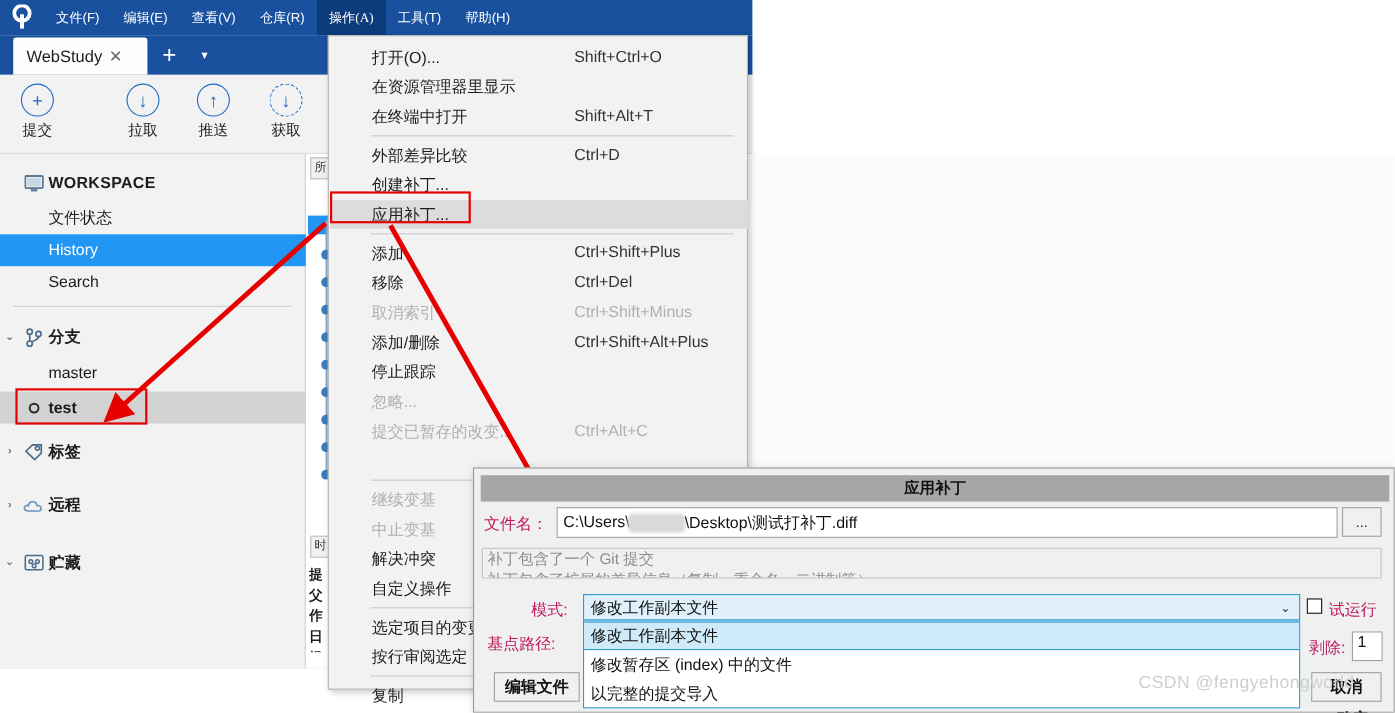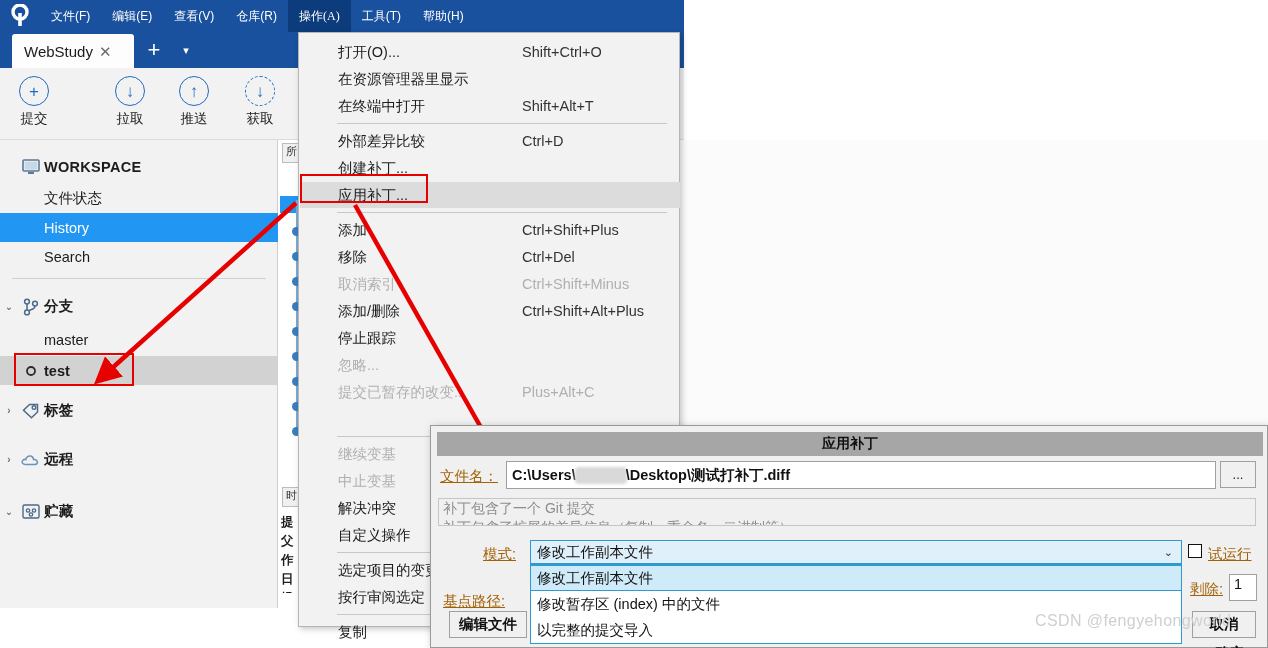--- a/index.html
+++ b/index.html
@@ -140,24 +140,24 @@
   
   .dialog {
     position:absolute; left:430px; top:425px; width:838px; height:223px;
     background:#f0f0f0; border:1px solid #9a9a9a; box-shadow:2px 2px 8px rgba(0,0,0,.25);
   }
   .dlg-title {
     position:absolute; left:6px; top:6px; width:826px; height:24px; background:#a6a6a6;
     display:flex; align-items:center; justify-content:center;
     color:#111; font-size:14px; font-weight:bold;
   }
-  .dlg-lbl { position:absolute; font-size:14.5px; color:#a16207; white-space:nowrap;text-decoration:underline; }
+  .dlg-lbl { position:absolute; font-size:14.5px; color:#be185d; white-space:nowrap; }
   .dlg-input {
     position:absolute; background:#ffffff; border:1px solid #a0a0a0;
-    font-size:14.5px; color:#111; display:flex; align-items:center; padding-left:5px;font-weight:bold;
+    font-size:14.5px; color:#111; display:flex; align-items:center; padding-left:5px;
   }
   .blur-block {
     display:inline-block; width:48px; height:13px; background:#d9d9d9;
     border-radius:2px; vertical-align:-1px; margin:0 1px;
     box-shadow: 0 0 3px 2px #d9d9d9;
   }
   .dlg-browse {
     position:absolute; left:1220px; top:461px; width:36px; height:27px;
     background:#f0f0f0; border:1px solid #a0a0a0; display:flex; align-items:center;
     justify-content:center; font-size:13px; color:#222; cursor:pointer;
@@ -426,21 +426,21 @@
     <div class="ctxitem" style="top:292px">
       <span class="lbl">停止跟踪</span>
       <span class="sc"></span>
     </div>
     <div class="ctxitem disabled" style="top:319px">
       <span class="lbl">忽略...</span>
       <span class="sc"></span>
     </div>
     <div class="ctxitem disabled" style="top:346px">
       <span class="lbl">提交已暂存的改变...</span>
-      <span class="sc">Plus+Alt+C</span>
+      <span class="sc">Ctrl+Alt+C</span>
     </div>
     <div class="ctxsep" style="top:403px"></div>
 
     <div class="ctxitem disabled" style="top:408px">
       <span class="lbl">继续变基</span>
       <span class="sc"></span>
     </div>
     <div class="ctxitem disabled" style="top:435px">
       <span class="lbl">中止变基</span>
       <span class="sc"></span>
@@ -512,21 +512,21 @@
 
   <div class="droplist">
     <div class="dropitem sel">修改工作副本文件</div>
     <div class="dropitem">修改暂存区 (index) 中的文件</div>
     <div class="dropitem">以完整的提交导入</div>
   </div>
 
   <div class="chk-box"></div>
   <div class="dlg-lbl" style="left:1208px; top:545px;">试运行</div>
 
-  <div class="dlg-lbl" style="left:443px; top:576px;margin-top:16px;">基点路径:</div>
+  <div class="dlg-lbl" style="left:443px; top:576px;">基点路径:</div>
 
   <div class="dlg-lbl" style="left:1190px; top:580px;">剥除:</div>
   <div class="spin">1</div>
 
   <div class="dlg-btn" style="left:449px; top:611px; width:78px; height:27px;">编辑文件</div>
   <div class="dlg-btn" style="left:1192px;top:611px; width:64px; height:27px;">取消</div>
   <div class="dlg-btn" style="left:1192px;top:640px; width:76px; height:27px; background:transparent; border:none;">确定</div>
 
   <div class="watermark">CSDN @fengyehongworld</div>
 

